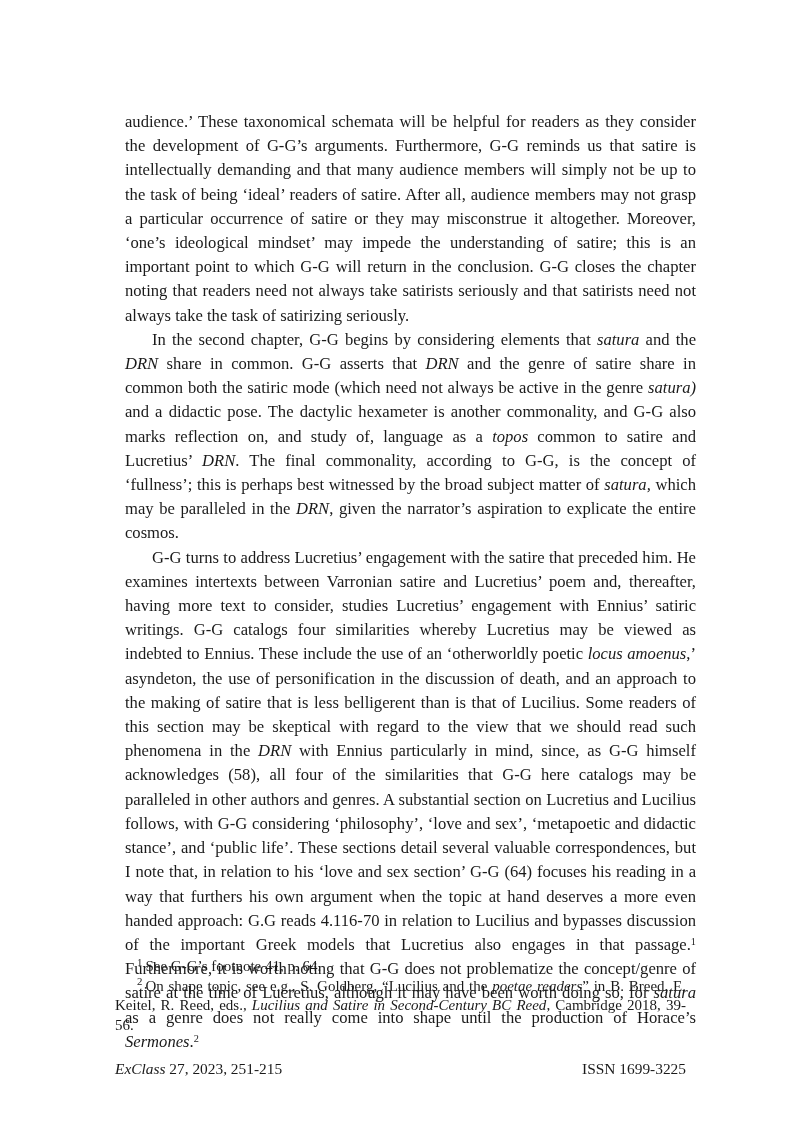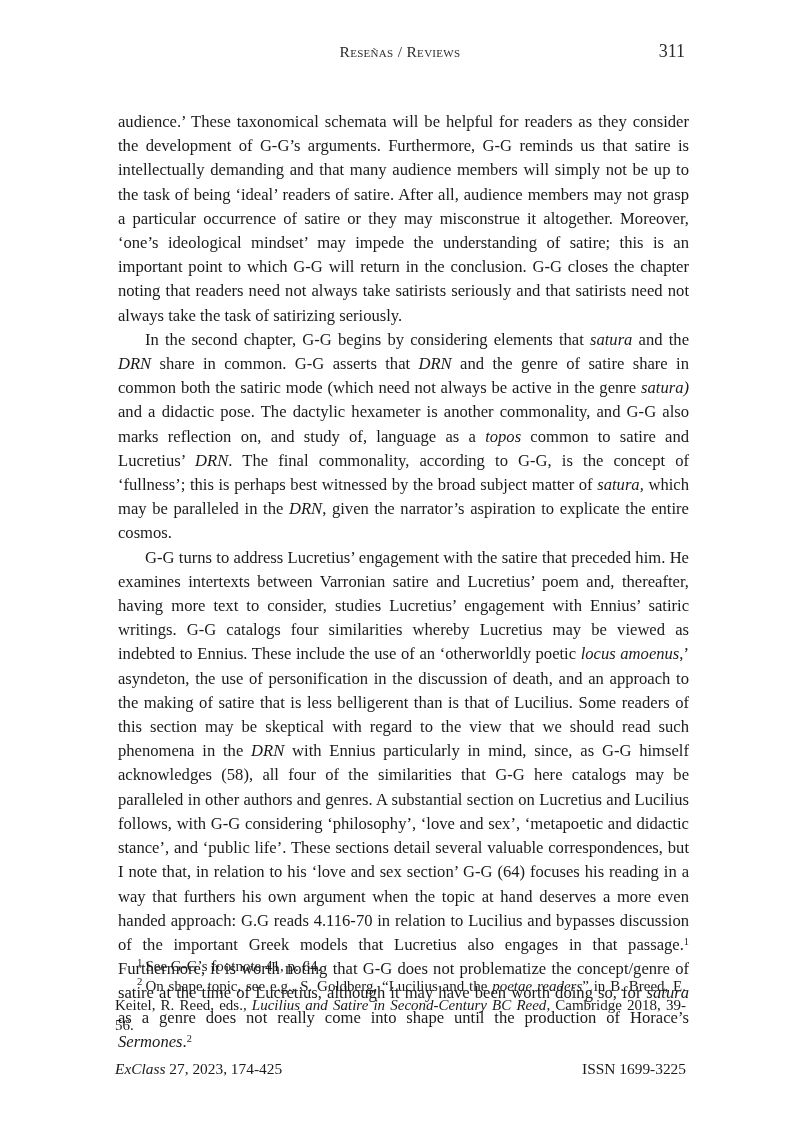--- a/index.html
+++ b/index.html
@@ -47,21 +47,21 @@
     position: absolute;
     right: 0;
     top: -2px;
     font-size: 18px;
     color: #2a2a2a;
   }
 
   
   .body-text {
     position: absolute;
-    left: 118px;
+    left: 125px;
     top: 110px;
     width: 571px;
     font-size: 16.6px;
     line-height: 24.2px;
     text-align: justify;
     text-justify: inter-word;
     -webkit-hyphens: none;
     hyphens: none;
   }
   .body-text p {
@@ -123,36 +123,32 @@
     right: 0; top: 0;
     white-space: nowrap;
     text-align: center;
   }
 </style>
 </head>
 <body>
 
 <div class="page">
 
-  <div class="running-head">
-    <div class="running-head-title">Reseñas / Reviews</div>
-    <div class="running-head-folio">311</div>
-  </div>
 
   <div class="body-text" id="body-text">
       <p><span>audience.’ These taxonomical schemata will be helpful for readers as they consider the development of G-G’s arguments. Furthermore, G-G reminds us that satire is intellectually demanding and that many audience members will simply not be up to the task of being ‘ideal’ readers of satire. After all, audience members may not grasp a particular occurrence of satire or they may misconstrue it altogether. Moreover, ‘one’s ideological mindset’ may impede the understanding of satire; this is an important point to which G-G will return in the conclusion. G-G closes the chapter noting that readers need not always take satirists seriously and that satirists need not always take the task of satirizing seriously.</span></p>
       <p class="indent"><span>In the second chapter, G-G begins by considering elements that </span><i>satura</i><span> and the </span><i>DRN</i><span> share in common. G-G asserts that </span><i>DRN</i><span> and the genre of satire share in common both the satiric mode (which need not always be active in the genre </span><i>satura)</i><span> and a didactic pose. The dactylic hexameter is another commonality, and G-G also marks reflection on, and study of, language as a </span><i>topos</i><span> common to satire and Lucretius’ </span><i>DRN</i><span>. The final commonality, according to G-G, is the concept of ‘fullness’; this is perhaps best witnessed by the broad subject matter of </span><i>satura,</i><span> which may be paralleled in the </span><i>DRN</i><span>, given the narrator’s aspiration to explicate the entire cosmos.</span></p>
       <p class="indent"><span>G-G turns to address Lucretius’ engagement with the satire that preceded him. He examines intertexts between Varronian satire and Lucretius’ poem and, thereafter, having more text to consider, studies Lucretius’ engagement with Ennius’ satiric writings. G-G catalogs four similarities whereby Lucretius may be viewed as indebted to Ennius. These include the use of an ‘otherworldly poetic </span><i>locus amoenus</i><span>,’ asyndeton, the use of personification in the discussion of death, and an approach to the making of satire that is less belligerent than is that of Lucilius. Some readers of this section may be skeptical with regard to the view that we should read such phenomena in the </span><i>DRN</i><span> with Ennius particularly in mind, since, as G-G himself acknowledges (58), all four of the similarities that G-G here catalogs may be paralleled in other authors and genres. A substantial section on Lucretius and Lucilius follows, with G-G considering ‘philosophy’, ‘love and sex’, ‘metapoetic and didactic stance’, and ‘public life’. These sections detail several valuable correspondences, but I note that, in relation to his ‘love and sex section’ G-G (64) focuses his reading in a way that furthers his own argument when the topic at hand deserves a more even handed approach: G.G reads 4.116-70 in relation to Lucilius and bypasses discussion of the important Greek models that Lucretius also engages in that passage.</span><sup>1</sup><span> Furthermore, it is worth noting that G-G does not problematize the concept/genre of satire at the time of Lucretius, although it may have been worth doing so, for </span><i>satura</i><span> as a genre does not really come into shape until the production of Horace’s </span><i>Sermones</i><span>.</span><sup>2</sup></p>
     </div>
 
   <div class="footnotes" id="footnotes">
       <p><span class="fn-marker">1</span><span>See G-G’s footnote 41, p. 64.</span></p>
       <p><span class="fn-marker">2</span><span>On shape topic, see e.g., S. Goldberg, “Lucilius and the </span><i>poetae readers</i><span>” in B. Breed, E. Keitel, R. Reed, eds., </span><i>Lucilius and Satire in Second-Century BC Reed</i><span>, Cambridge 2018, 39-56.</span></p>
     </div>
 
   <div class="footer">
     <div class="footer-left">
-      <i>ExClass</i><span> 27, 2023, 174-425</span>
+      <i>ExClass</i><span> 27, 2023, 251-215</span>
     </div>
     <div class="footer-right">ISSN 1699-3225</div>
   </div>
 
 </div>
 
 </body></html>

